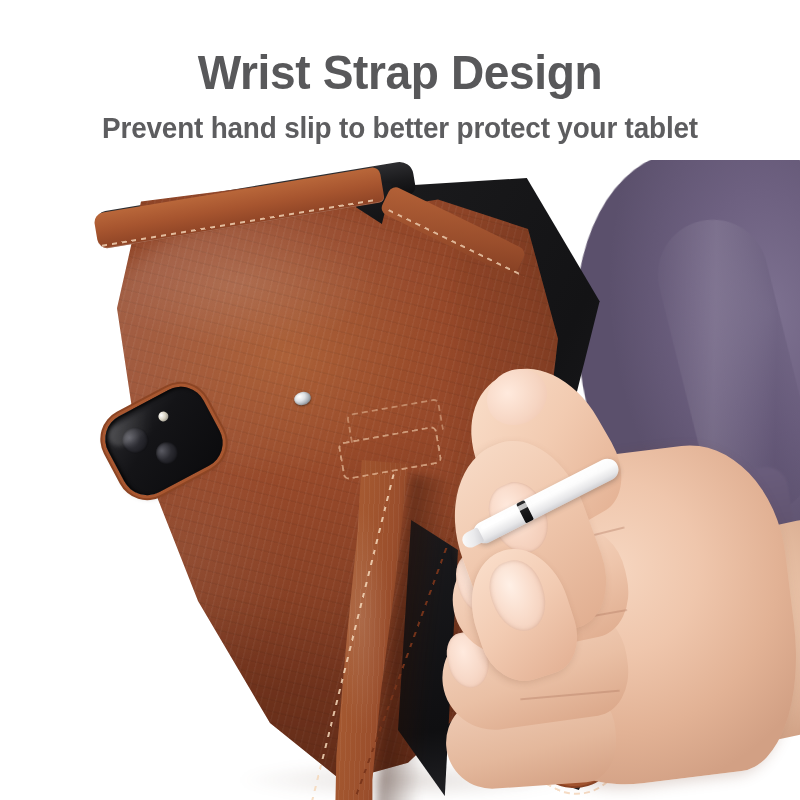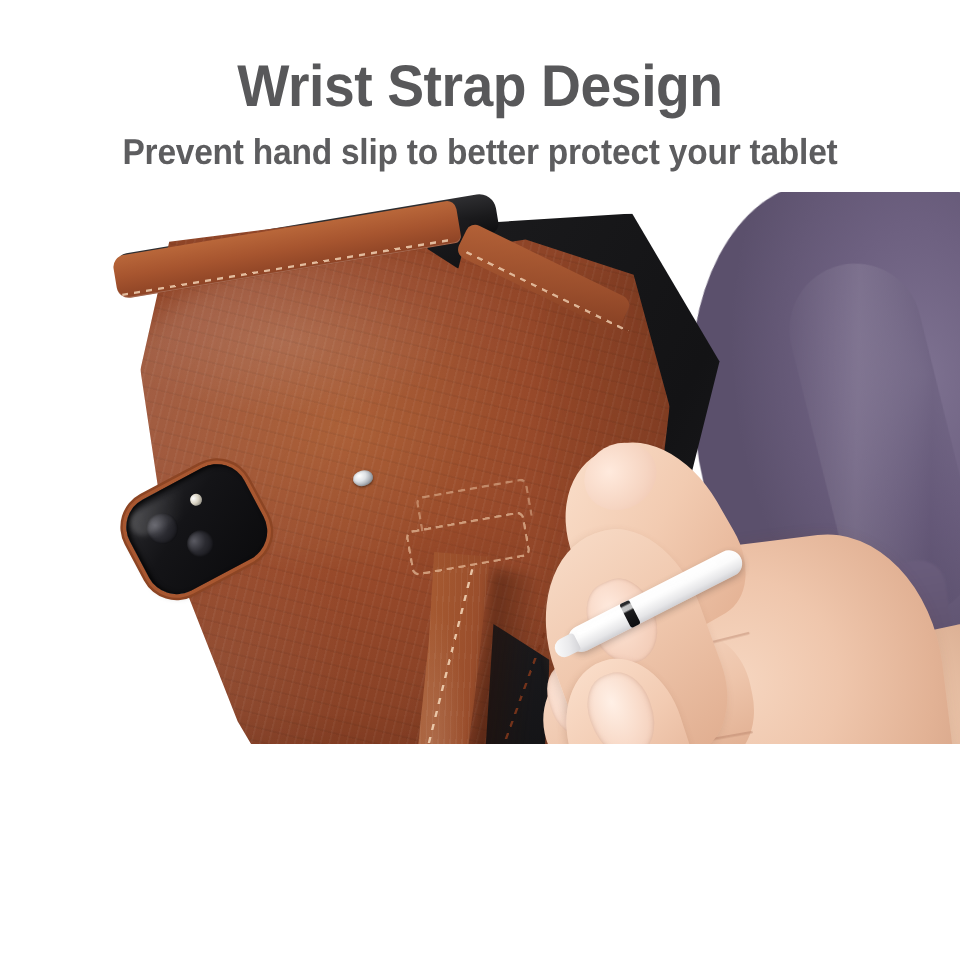--- a/index.html
+++ b/index.html
@@ -6,21 +6,21 @@
     margin: 0;
     padding: 0;
     background: #ffffff;
   }
   body {
     font-family: "Liberation Sans", sans-serif;
   }
   #page {
     position: relative;
     width: 800px;
-    height: 620px;
+    height: 800px;
     background: #ffffff;
     overflow: hidden;
   }
 
   
   .header-block {
     position: absolute;
     left: 0;
     top: 0;
     width: 800px;

